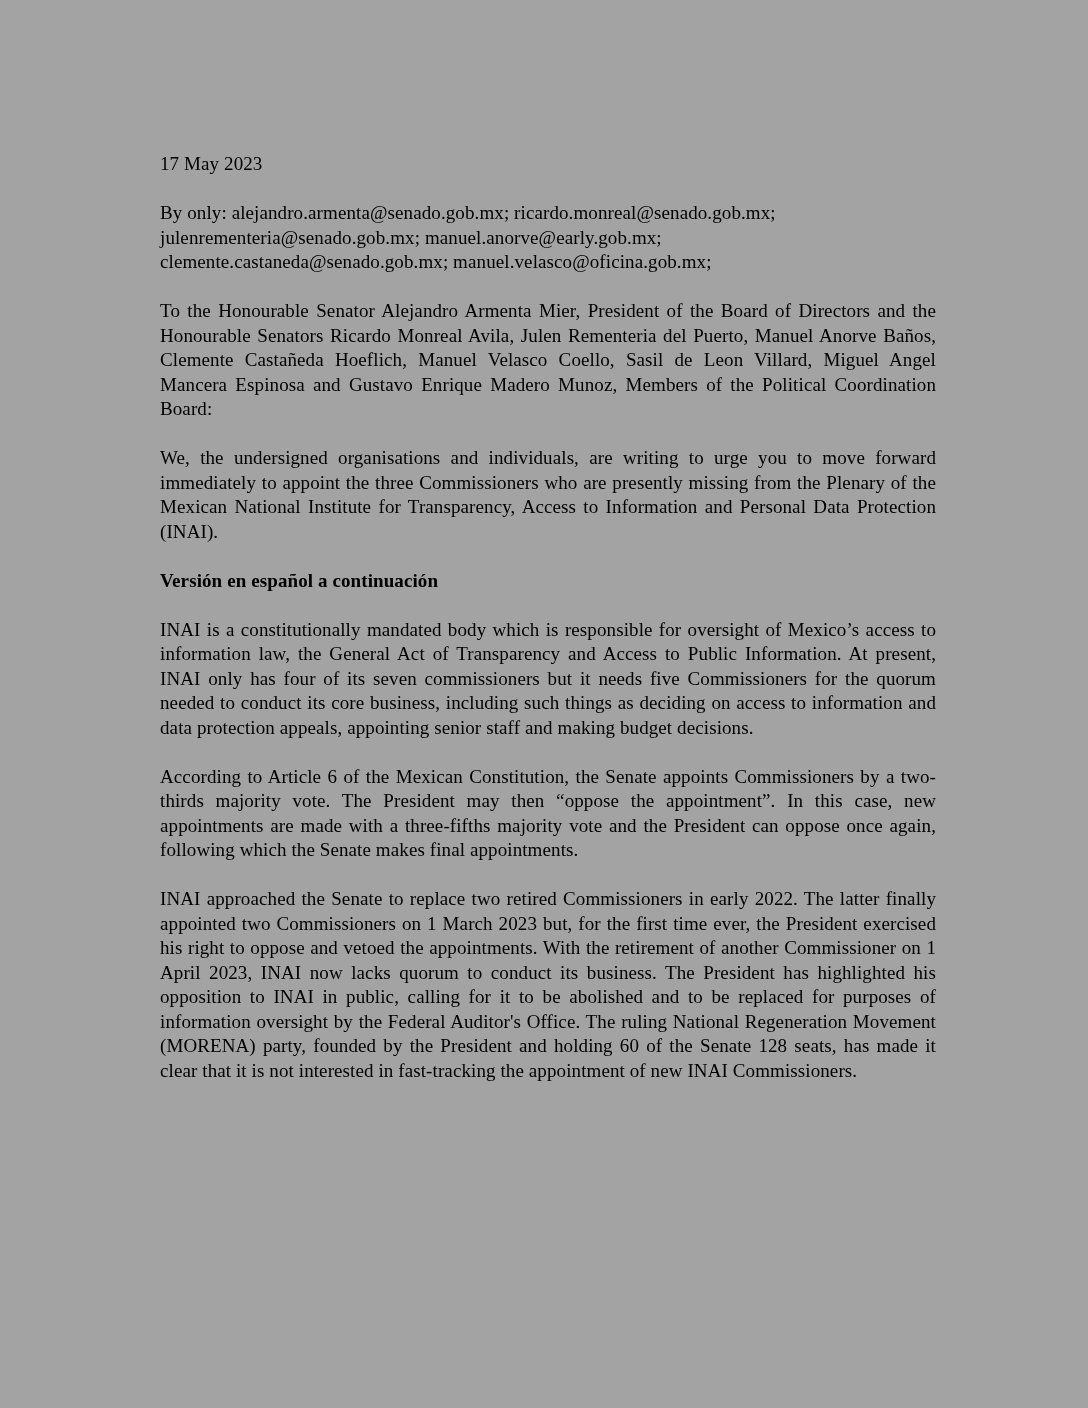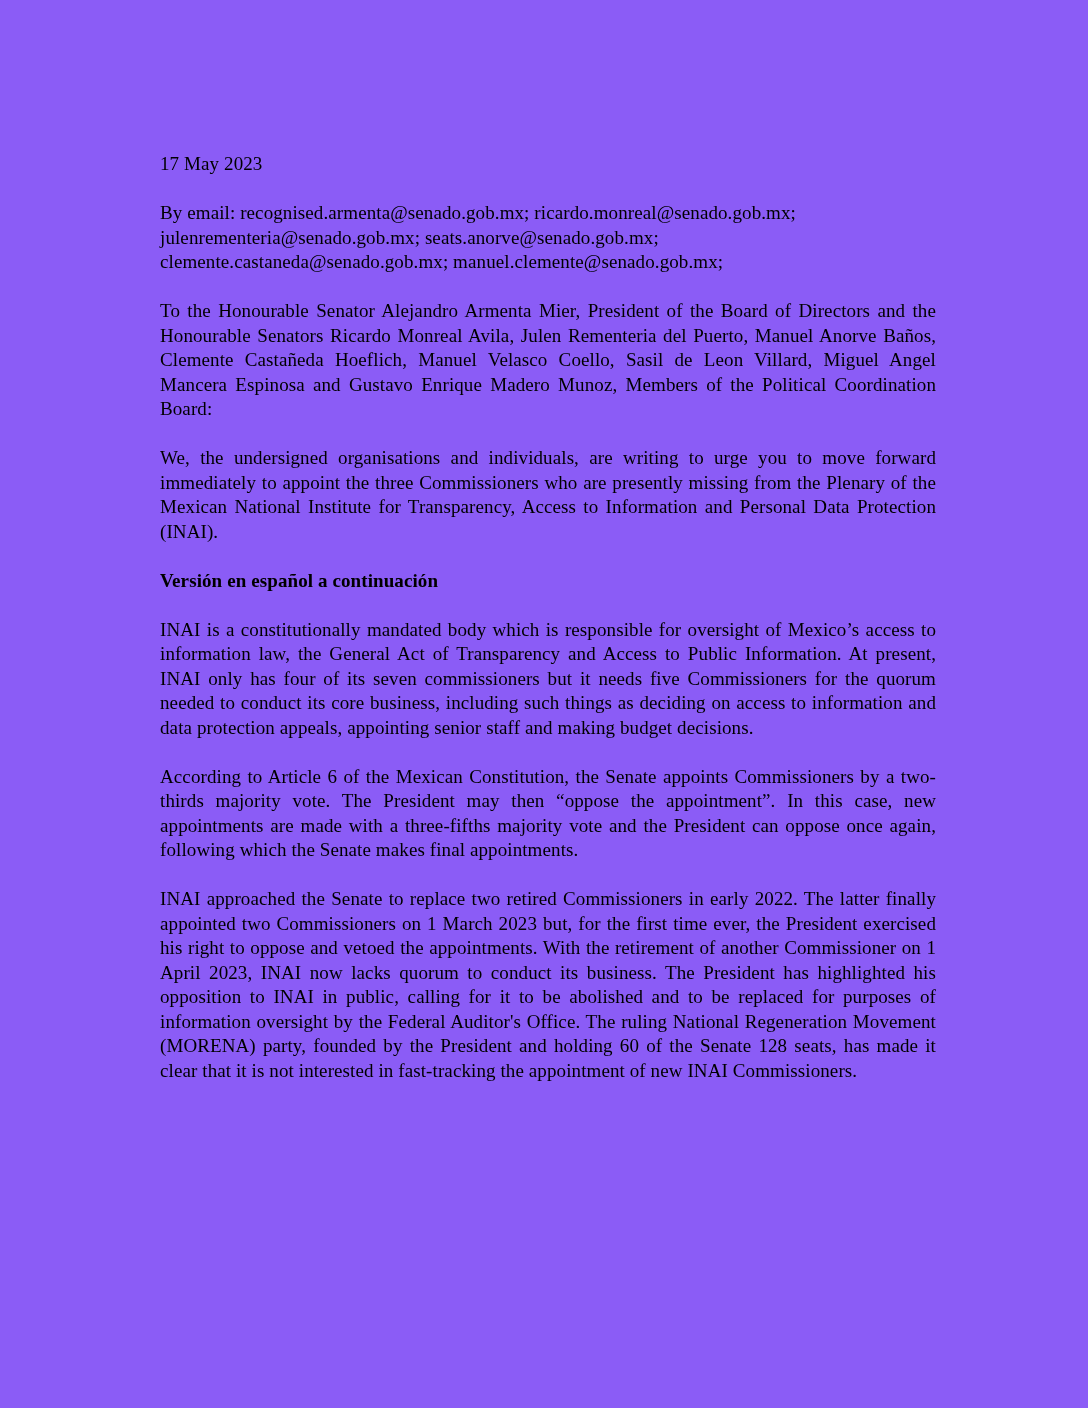--- a/index.html
+++ b/index.html
@@ -4,21 +4,21 @@
 <style>
   html, body {
     margin: 0;
     padding: 0;
     background: #ffffff;
   }
   .page {
     position: relative;
     width: 1088px;
     height: 1408px;
-    background: #8b5cf6;
+    background: #a3a3a3;
     overflow: hidden;
     font-family: "Liberation Serif", "DejaVu Serif", serif;
     color: #000000;
   }
   .content {
     position: absolute;
     left: 160px;
     top: 152px;
     width: 776px;
     font-size: 19px;
@@ -41,23 +41,23 @@
 </style>
 </head>
 <body>
 
 <div class="page">
   <div class="content">
 
     <div class="block">17 May 2023</div>
 
     <div class="block">
-      <div class="email-line">By email: recognised.armenta@senado.gob.mx; ricardo.monreal@senado.gob.mx;</div>
-      <div class="email-line">julenrementeria@senado.gob.mx; seats.anorve@senado.gob.mx;</div>
-      <div class="email-line">clemente.castaneda@senado.gob.mx; manuel.clemente@senado.gob.mx;</div>
+      <div class="email-line">By only: alejandro.armenta@senado.gob.mx; ricardo.monreal@senado.gob.mx;</div>
+      <div class="email-line">julenrementeria@senado.gob.mx; manuel.anorve@early.gob.mx;</div>
+      <div class="email-line">clemente.castaneda@senado.gob.mx; manuel.velasco@oficina.gob.mx;</div>
     </div>
 
     <div class="block justified">To the Honourable Senator Alejandro Armenta Mier, President of the Board of Directors and the Honourable Senators Ricardo Monreal Avila, Julen Rementeria del Puerto, Manuel Anorve Baños, Clemente Castañeda Hoeflich, Manuel Velasco Coello, Sasil de Leon Villard, Miguel Angel Mancera Espinosa and Gustavo Enrique Madero Munoz, Members of the Political Coordination Board:</div>
 
     <div class="block justified">We, the undersigned organisations and individuals, are writing to urge you to move forward immediately to appoint the three Commissioners who are presently missing from the Plenary of the Mexican National Institute for Transparency, Access to Information and Personal Data Protection (INAI).</div>
 
     <div class="block spanish-note">Versión en español a continuación</div>
 
     <div class="block justified">INAI is a constitutionally mandated body which is responsible for oversight of Mexico’s access to information law, the General Act of Transparency and Access to Public Information. At present, INAI only has four of its seven commissioners but it needs five Commissioners for the quorum needed to conduct its core business, including such things as deciding on access to information and data protection appeals, appointing senior staff and making budget decisions.</div>
 

